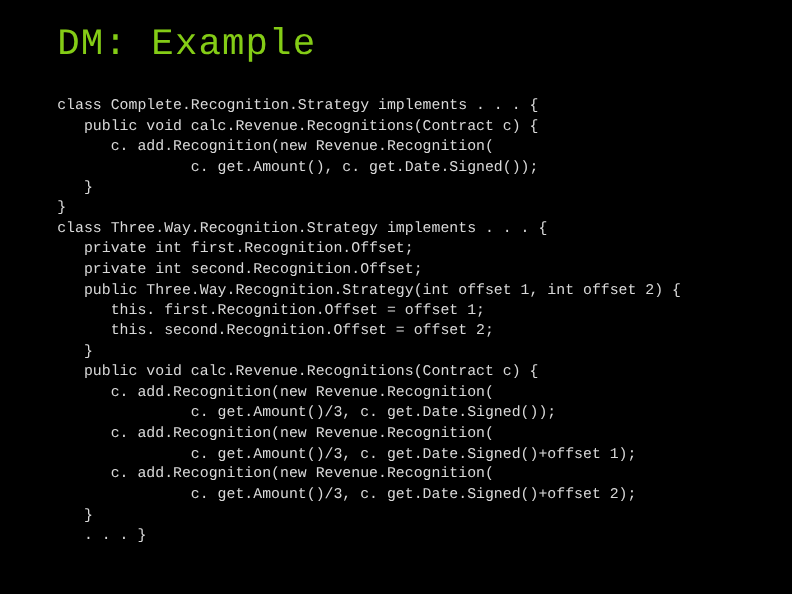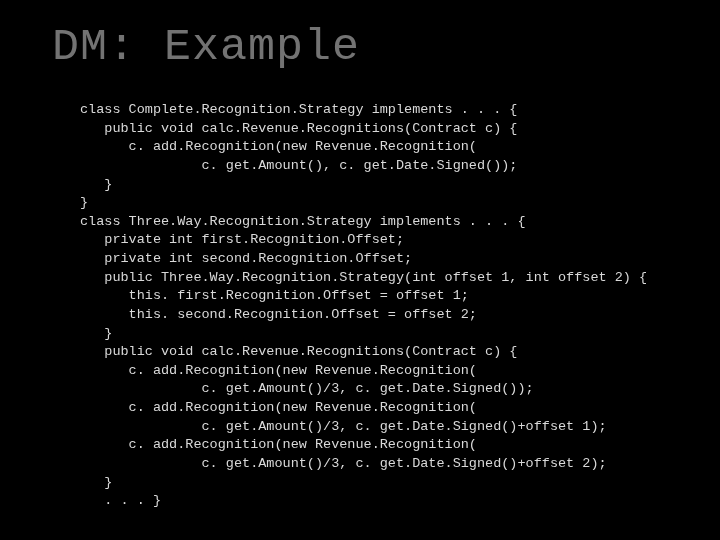--- a/index.html
+++ b/index.html
@@ -13,33 +13,32 @@
   }
   .slide {
     width: 720px;
     height: 540px;
     background: #000;
     box-sizing: border-box;
     padding: 22px 40px 20px 52px;
   }
   .title {
     font-family: "Consolas", "Courier New", monospace;
-    font-size: 45px;
-    color: #737373;
+    font-size: 34px;
+    color: #84cc16;
     letter-spacing: 1px;
     margin: 0 0 28px 0;
     font-weight: normal;
   }
   .code {
     font-family: "Consolas", "Courier New", monospace;
     font-size: 13.5px;
     line-height: 1.38;
     color: #d9d9d9;
     white-space: pre;
-    margin-left: 28px;
   }
 </style>
 </head>
 <body>
 
 <div class="slide">
   <h1 class="title">DM: Example</h1>
   <div class="code">class Complete.Recognition.Strategy implements . . . {
    public void calc.Revenue.Recognitions(Contract c) {
       c. add.Recognition(new Revenue.Recognition(

